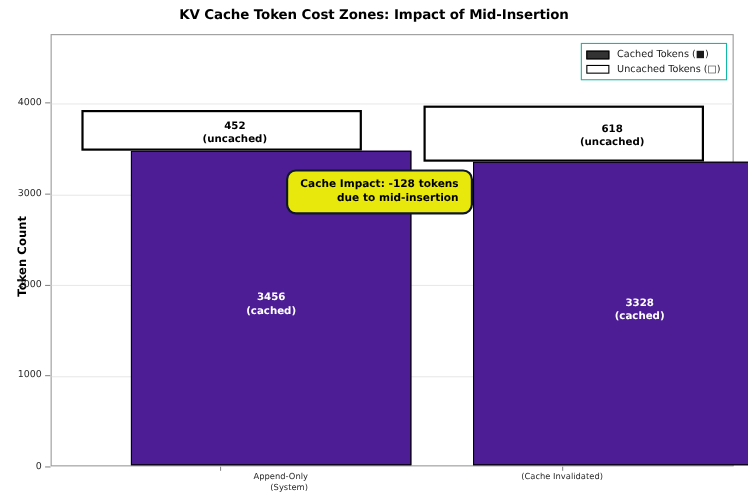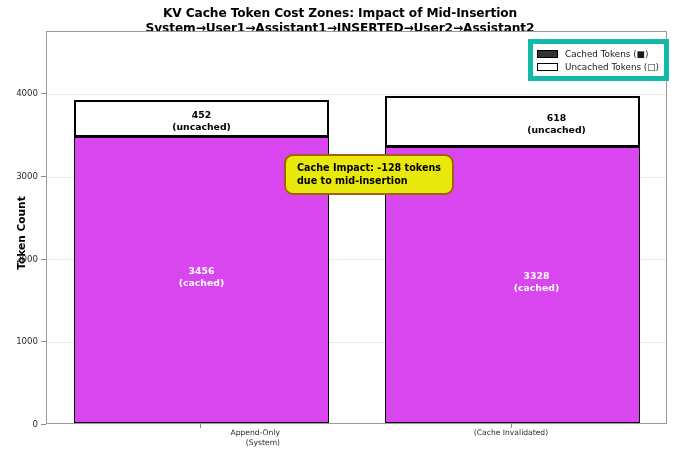--- a/index.html
+++ b/index.html
@@ -57,23 +57,24 @@
     background: #e9e9e9;
   }
 
   
   .bar-group { position: absolute; bottom: 0; }
 
   .bar-cached {
     position: absolute;
     bottom: 0;
     width: 100%;
-    background: #d946ef;
+    background: #4c1d95;
     border: 1.3px solid #000000;
     box-sizing: border-box;
+    margin-left: 45px;
   }
   .bar-uncached {
     position: absolute;
     width: 100%;
     background: #ffffff;
     border: 2px solid #000000;
     box-sizing: border-box;
   }
 
   .bar-val {
@@ -144,21 +145,21 @@
     width: 1px;
     height: 4px;
     background: #8a8a8a;
   }
 
   
   #legend {
     position: absolute;
     left: 528px;
     top: 39px;
-    border: 5px solid #14b8a6;
+    border: 1px solid #14b8a6;
     background: #ffffff;
     padding: 3px 5px 3px 4px;
     box-sizing: border-box;
   }
   .legend-row {
     display: flex;
     align-items: center;
     height: 13px;
   }
   .legend-swatch {
@@ -172,43 +173,42 @@
   .legend-swatch.uncached { background: #ffffff; border: 1.5px solid #000000; }
   .legend-text {
     font-size: 8.8px;
     color: #1a1a1a;
     white-space: nowrap;
   }
 
   
   #callout {
     position: absolute;
-    left: 284px;
+    left: 260px;
     top: 154px;
     background: #e8e80c;
-    border: 2px solid #a16207;
+    border: 2px solid #0f172a;
     border-radius: 9px;
     padding: 5px 11px 6px 11px;
-    text-align: left;
+    text-align: right;
     font-size: 9.6px;
     font-weight: bold;
     color: #000000;
     line-height: 13.2px;
     box-sizing: border-box;
   }
   #callout span { display: block; white-space: nowrap; }
 </style>
 </head>
 <body>
 
 <div id="figure">
 
   <div class="title-block">
     <div>KV Cache Token Cost Zones: Impact of Mid-Insertion</div>
-    <div>System→User1→Assistant1→INSERTED→User2→Assistant2</div>
   </div>
 
   <div id="ylabel">Token Count</div>
 
   <div class="ytick" style="top:424px;">0</div>
   <div class="ytick" style="top:341px;">1000</div>
   <div class="ytick" style="top:259px;">2000</div>
   <div class="ytick" style="top:176px;">3000</div>
   <div class="ytick" style="top:93px;">4000</div>
 
@@ -246,21 +246,21 @@
     <div class="gridline" style="top:62px;"></div>
 
     <div class="bar-group" style="left:27px; width:255px; height:393px;">
       <div class="bar-cached" style="height:286px;">
         <div class="bar-val on-dark" style="top:127px;">
           <div>3456</div>
           <div>(cached)</div>
         </div>
       </div>
       <div class="bar-uncached" style="bottom:286px; height:37px;">
-        <div class="bar-val on-light" style="top:7px;">
+        <div class="bar-val on-light" style="top:7px;padding-left:12px;">
           <div>452</div>
           <div>(uncached)</div>
         </div>
       </div>
     </div>
 
     <div class="bar-group" style="left:338px; width:255px; height:393px;">
       <div class="bar-cached" style="height:276px;">
         <div class="bar-val on-dark" style="top:122px;padding-left:24px;">
           <div>3328</div>

